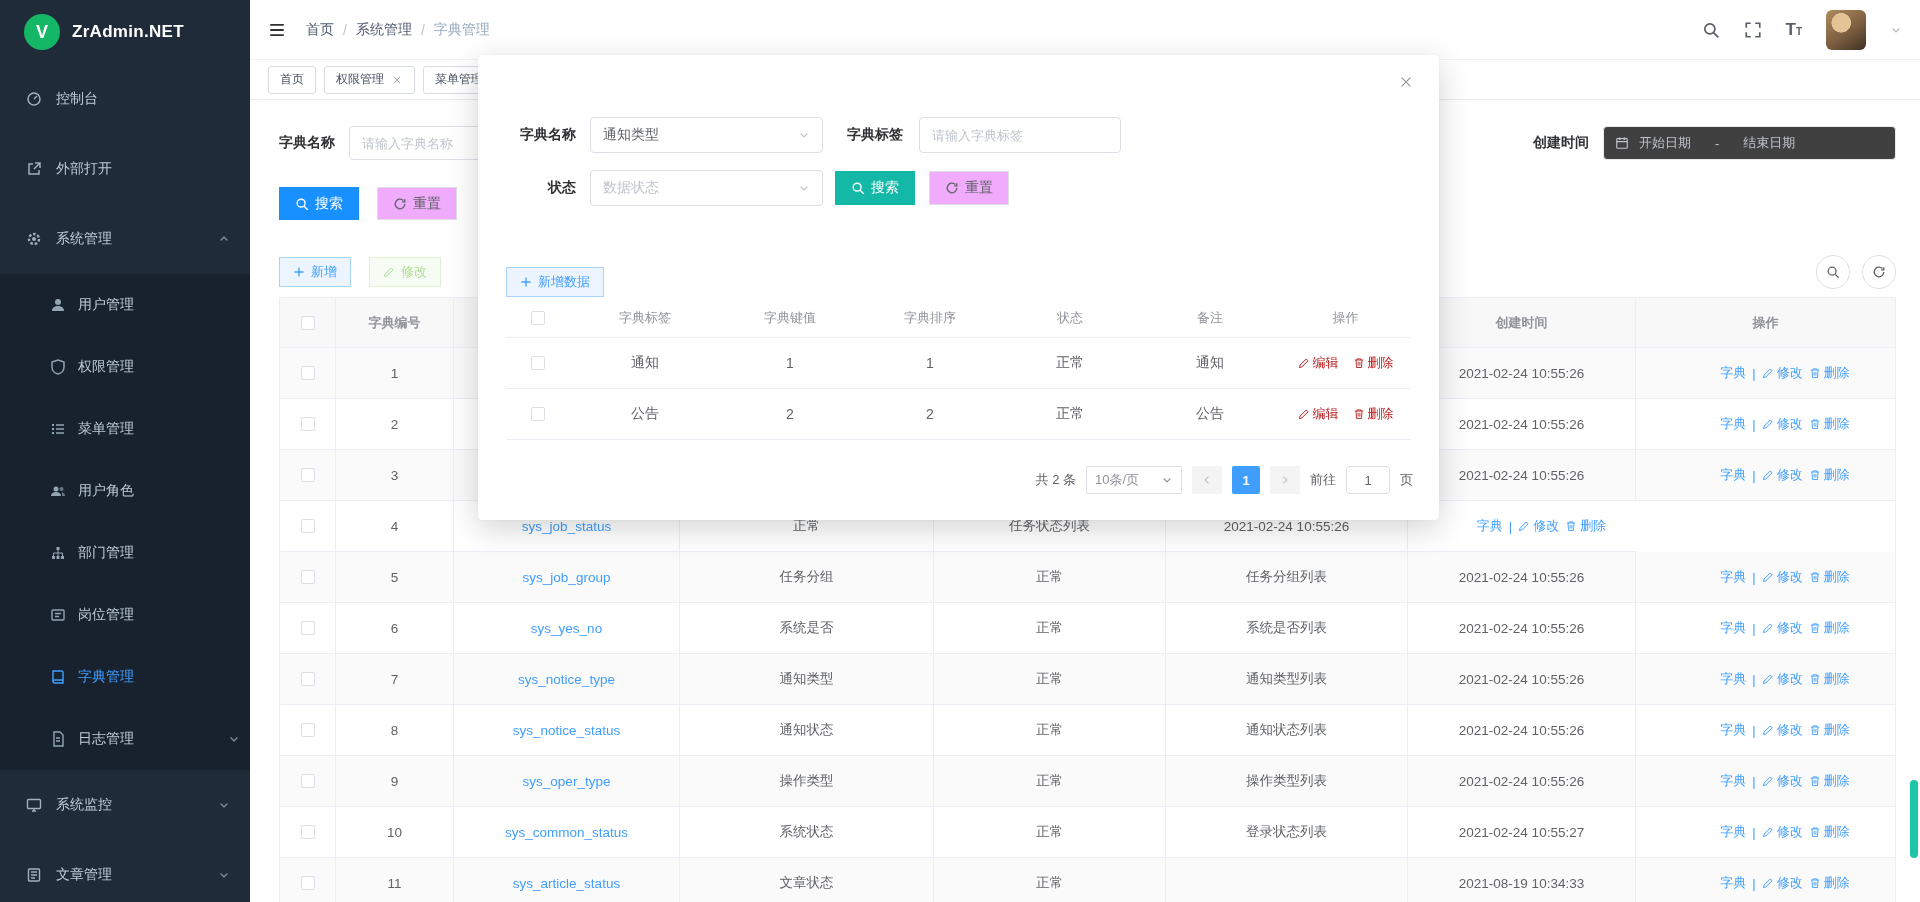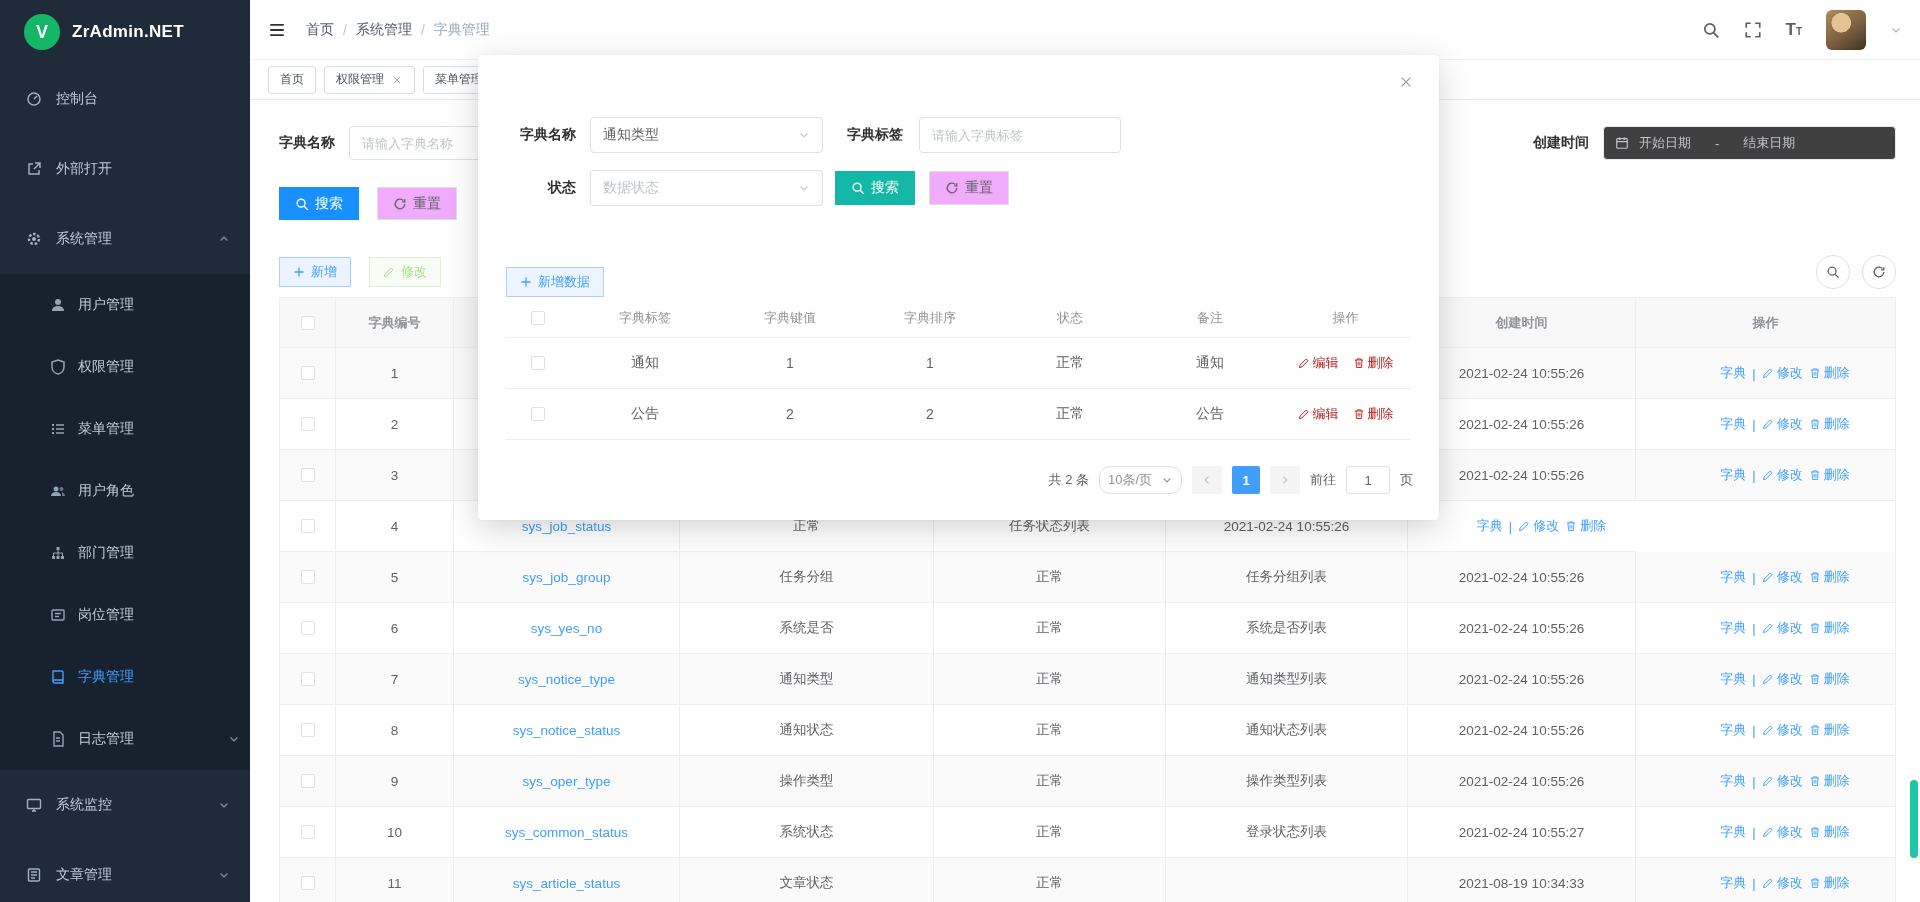--- a/index.html
+++ b/index.html
@@ -93,21 +93,21 @@
   .btn-reset { height:34px; margin-left:14px; }
   .btn-adddata { margin:44px 0 0 28px; }
   .dtable { margin:1px 28px 0 28px; font-size:14px; }
   .drow, .dhead { display:grid; grid-template-columns:64px 150px 140px 140px 140px 140px 131px; }
   .dhead { height:40px; color:#909399; font-size:13px; }
   .dc { display:flex; align-items:center; justify-content:center; border-bottom:1px solid #ebeef5; padding:0 4px; }
   .drow { height:51px; color:#606266; }
   .dops { display:flex; align-items:center; gap:14px; color:#b91c1c; font-size:13px; }
   .dops .op { display:inline-flex; align-items:center; gap:3px; cursor:pointer; }
   .dpag { display:flex; align-items:center; justify-content:flex-end; gap:10px; margin:26px 26px 0 0; font-size:13px; color:#606266; }
-  .sizer { width:83px; height:28px; border:1px solid #dcdfe6; border-radius:11px; display:flex; align-items:center; justify-content:space-between; padding:0 8px; color:#909399; cursor:pointer; }
+  .sizer { width:96px; height:28px; border:1px solid #dcdfe6; border-radius:2px; display:flex; align-items:center; justify-content:space-between; padding:0 8px; color:#909399; cursor:pointer; }
   .pbtn { width:30px; height:28px; background:#f4f4f5; border-radius:2px; display:flex; align-items:center; justify-content:center; color:#c0c4cc; cursor:pointer; }
   .pcur { width:28px; height:28px; background:#409eff; color:#fff; border-radius:2px; display:flex; align-items:center; justify-content:center; font-weight:700; cursor:pointer; }
   .goto-inp { width:44px; height:28px; text-align:center; padding:0 4px; }
 
   
   .scroll-thumb { position:absolute; right:2px; top:780px; width:8px; height:78px; border-radius:4px; background:#1fc6a5; z-index:30; }
 </style>
 </head>
 <body>
 

